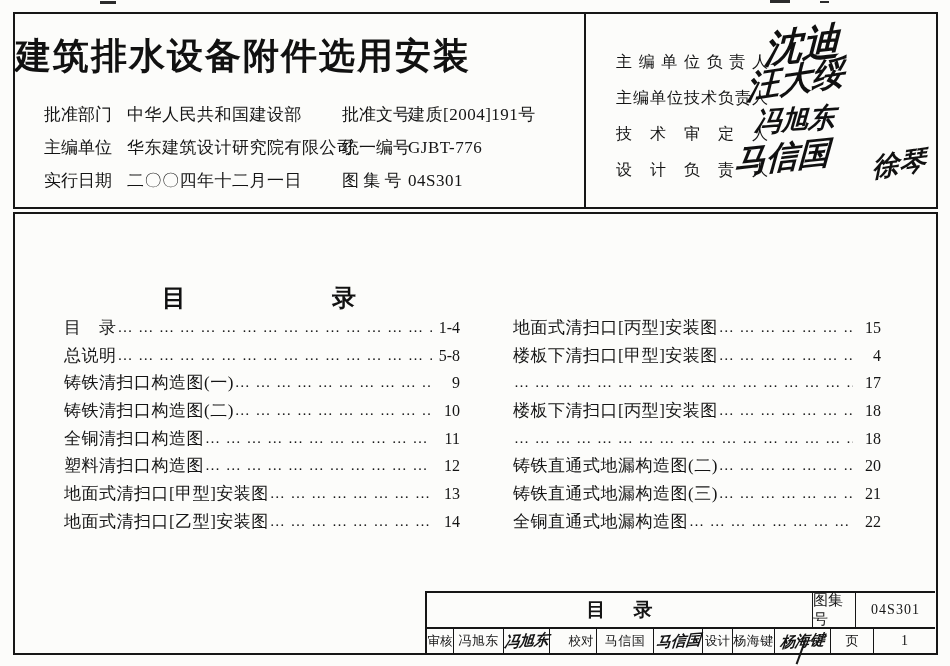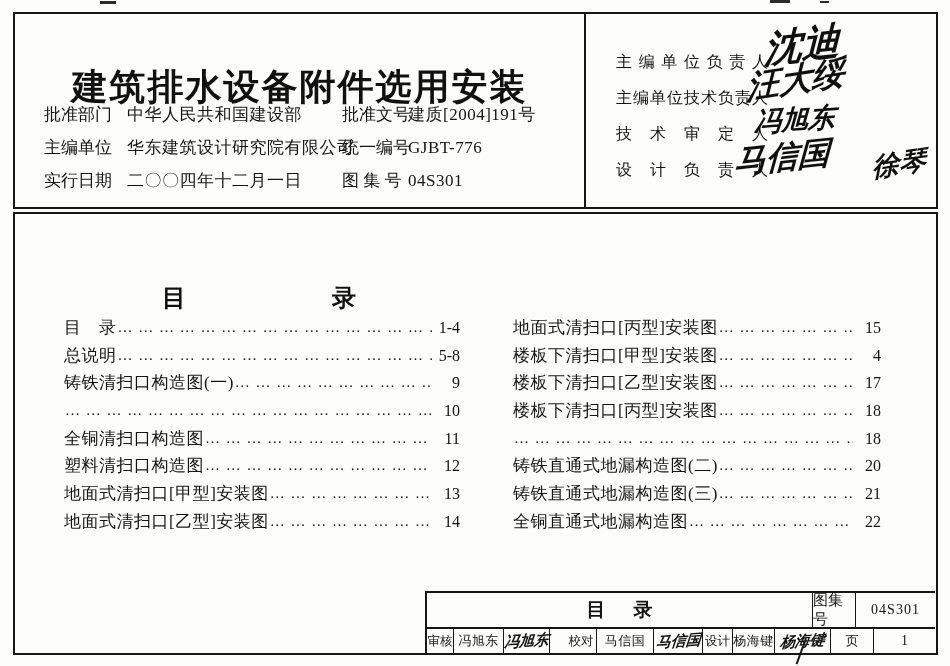--- a/index.html
+++ b/index.html
@@ -10,22 +10,22 @@
   
   .artifact { position:absolute; background:#2b2b2b; }
   .a1 { left:100px; top:1px; width:16px; height:3px; }
   .a2 { left:770px; top:0; width:20px; height:3px; }
   .a3 { left:820px; top:1px; width:9px; height:2px; }
 
   
   .header-box { position:absolute; left:13px; top:12px; width:925px; height:197px;
     border:2.5px solid #161616; }
   .header-left { position:absolute; left:0; top:0; width:569px; height:100%; }
-  .page-title { position:absolute; left:0; top:18px; width:100%; text-align:center;
-    font-size:36px; font-weight:600; letter-spacing:2px; color:#111;margin-top:31px; }
+  .page-title { position:absolute; left:0; top:18px; width:100%; 
+    font-size:36px; font-weight:600; letter-spacing:2px; color:#111; }
   .info-rows { position:absolute; left:0; top:84px; width:100%; }
   .info-row { position:relative; height:33px; font-size:17px; line-height:33px; white-space:nowrap; }
   .info-row .l1 { position:absolute; left:29px; }
   .info-row .v1 { position:absolute; left:112px; letter-spacing:0.5px; }
   .info-row .l2 { position:absolute; left:327px; }
   .info-row .v2 { position:absolute; left:393px; letter-spacing:0.5px; }
 
   .header-right { position:absolute; left:569px; top:0; width:352px; height:100%;
     border-left:2.5px solid #161616; }
   .off-rows { position:absolute; left:30px; top:30px; }
@@ -172,20 +172,21 @@
           <span class="toc-title">总说明</span>
           <span class="toc-dots">… … … … … … … … … … … … … … … … … … … … … … … … … … … … … … </span>
           <span class="toc-page">5-8</span>
         </div>
         <div class="toc-row">
           <span class="toc-title">铸铁清扫口构造图(一)</span>
           <span class="toc-dots">… … … … … … … … … … … … … … … … … … … … … … … … … … … … … … </span>
           <span class="toc-page">9</span>
         </div>
         <div class="toc-row">
+          <span class="toc-title">铸铁清扫口构造图(二)</span>
           <span class="toc-dots">… … … … … … … … … … … … … … … … … … … … … … … … … … … … … … </span>
           <span class="toc-page">10</span>
         </div>
         <div class="toc-row">
           <span class="toc-title">全铜清扫口构造图</span>
           <span class="toc-dots">… … … … … … … … … … … … … … … … … … … … … … … … … … … … … … </span>
           <span class="toc-page">11</span>
         </div>
         <div class="toc-row">
           <span class="toc-title">塑料清扫口构造图</span>
@@ -208,21 +209,20 @@
           <span class="toc-title">地面式清扫口[丙型]安装图</span>
           <span class="toc-dots">… … … … … … … … … … … … … … … … … … … … … … … … … … … … … … </span>
           <span class="toc-page">15</span>
         </div>
         <div class="toc-row">
           <span class="toc-title">楼板下清扫口[甲型]安装图</span>
           <span class="toc-dots">… … … … … … … … … … … … … … … … … … … … … … … … … … … … … … </span>
           <span class="toc-page">4</span>
         </div>
         <div class="toc-row">
-          <span class="toc-title">楼板下清扫口[乙型]安装图</span>
           <span class="toc-dots">… … … … … … … … … … … … … … … … … … … … … … … … … … … … … … </span>
           <span class="toc-page">17</span>
         </div>
         <div class="toc-row">
           <span class="toc-title">楼板下清扫口[丙型]安装图</span>
           <span class="toc-dots">… … … … … … … … … … … … … … … … … … … … … … … … … … … … … … </span>
           <span class="toc-page">18</span>
         </div>
         <div class="toc-row">
           <span class="toc-dots">… … … … … … … … … … … … … … … … … … … … … … … … … … … … … … </span>

